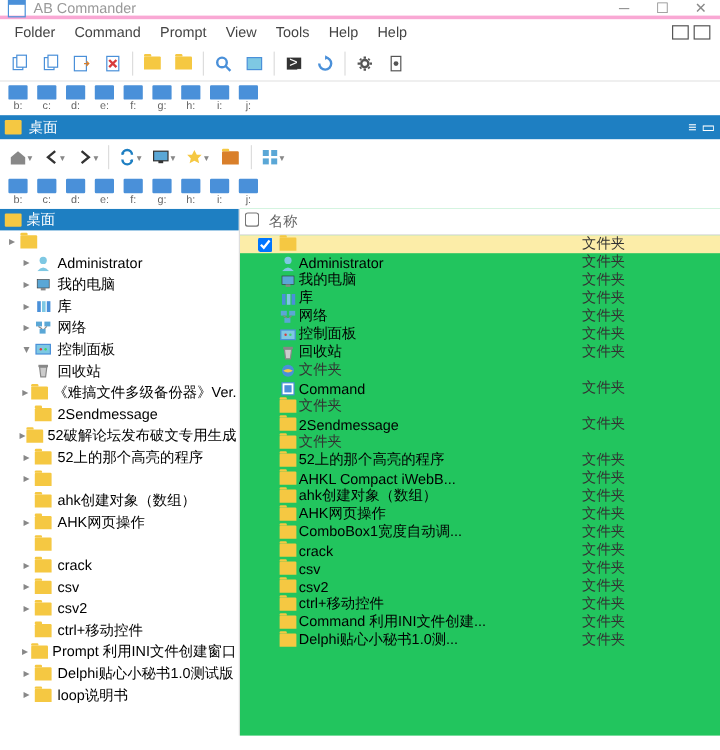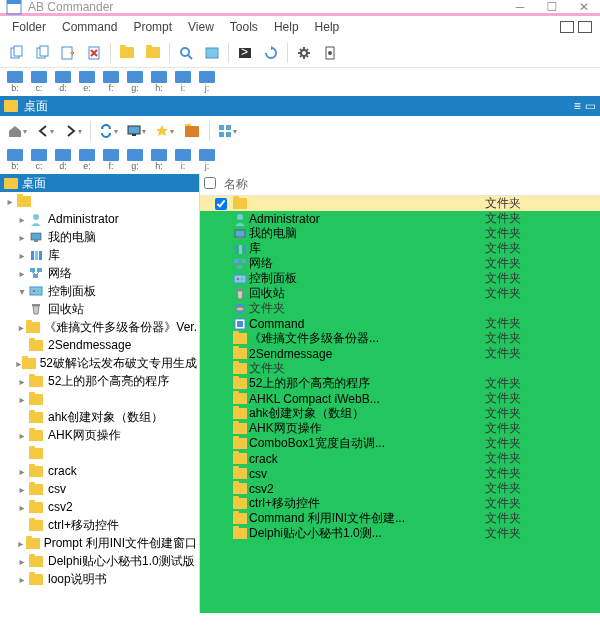--- a/index.html
+++ b/index.html
@@ -590,21 +590,20 @@
             </svg>
           </div>
           <div class="lname">Command</div>
           <div class="ltype">文件夹</div>
         </div>
         <div class="list-row">
           <div class="chk"></div>
           <div class="licon">
             <div class="folder-i"></div>
           </div>
-          <div class="lname">《难搞文件多级备份器...</div>
           <div class="ltype">文件夹</div>
         </div>
         <div class="list-row">
           <div class="chk"></div>
           <div class="licon">
             <div class="folder-i"></div>
           </div>
           <div class="lname">2Sendmessage</div>
           <div class="ltype">文件夹</div>
         </div>

